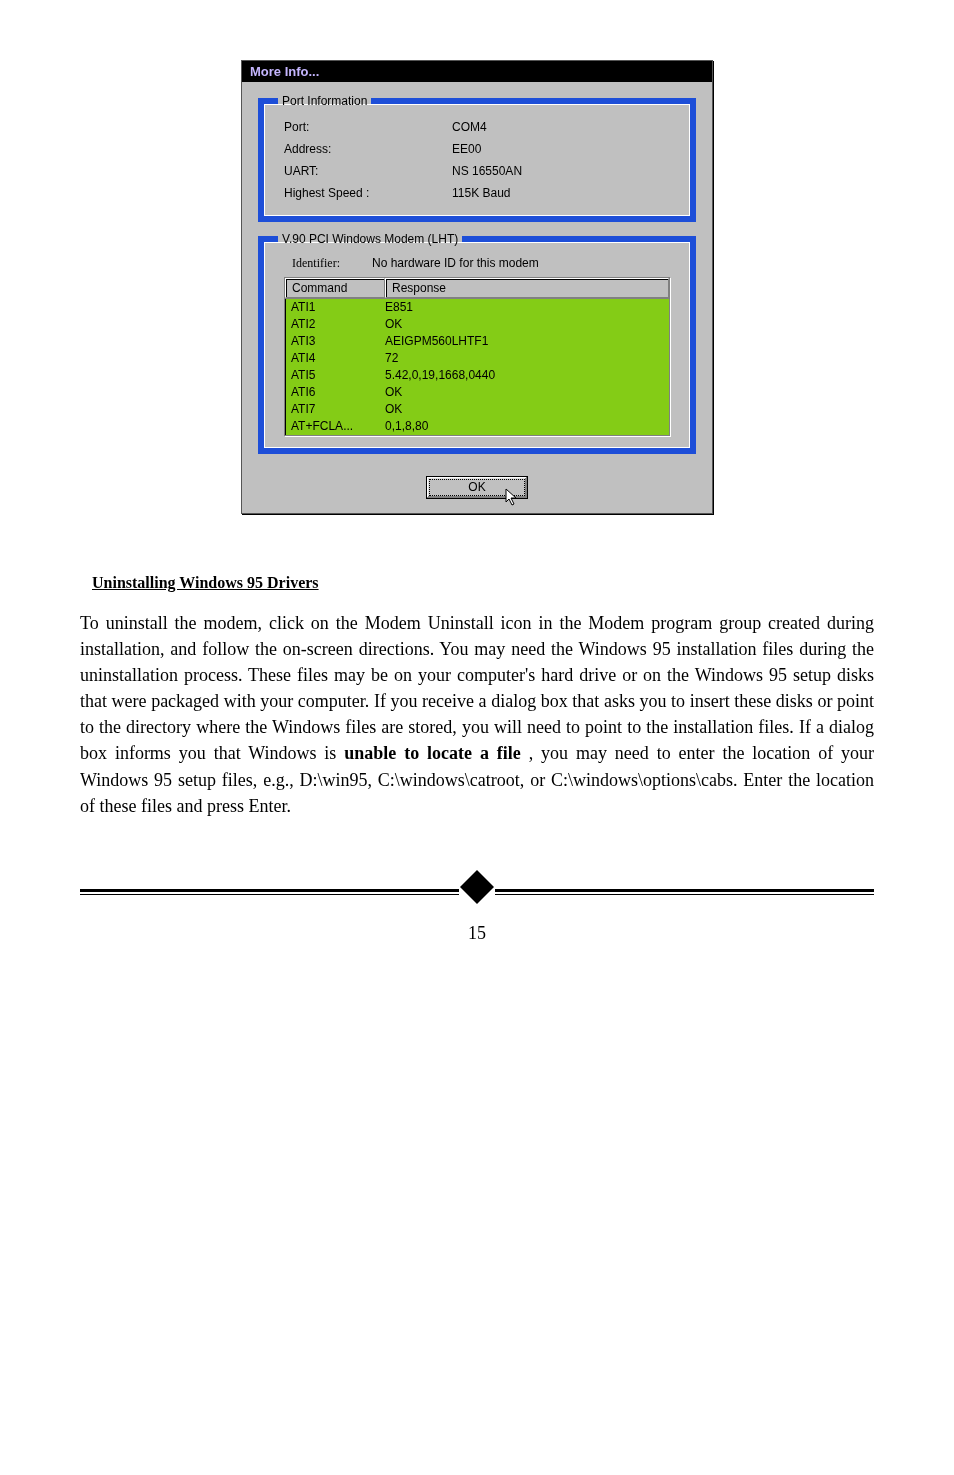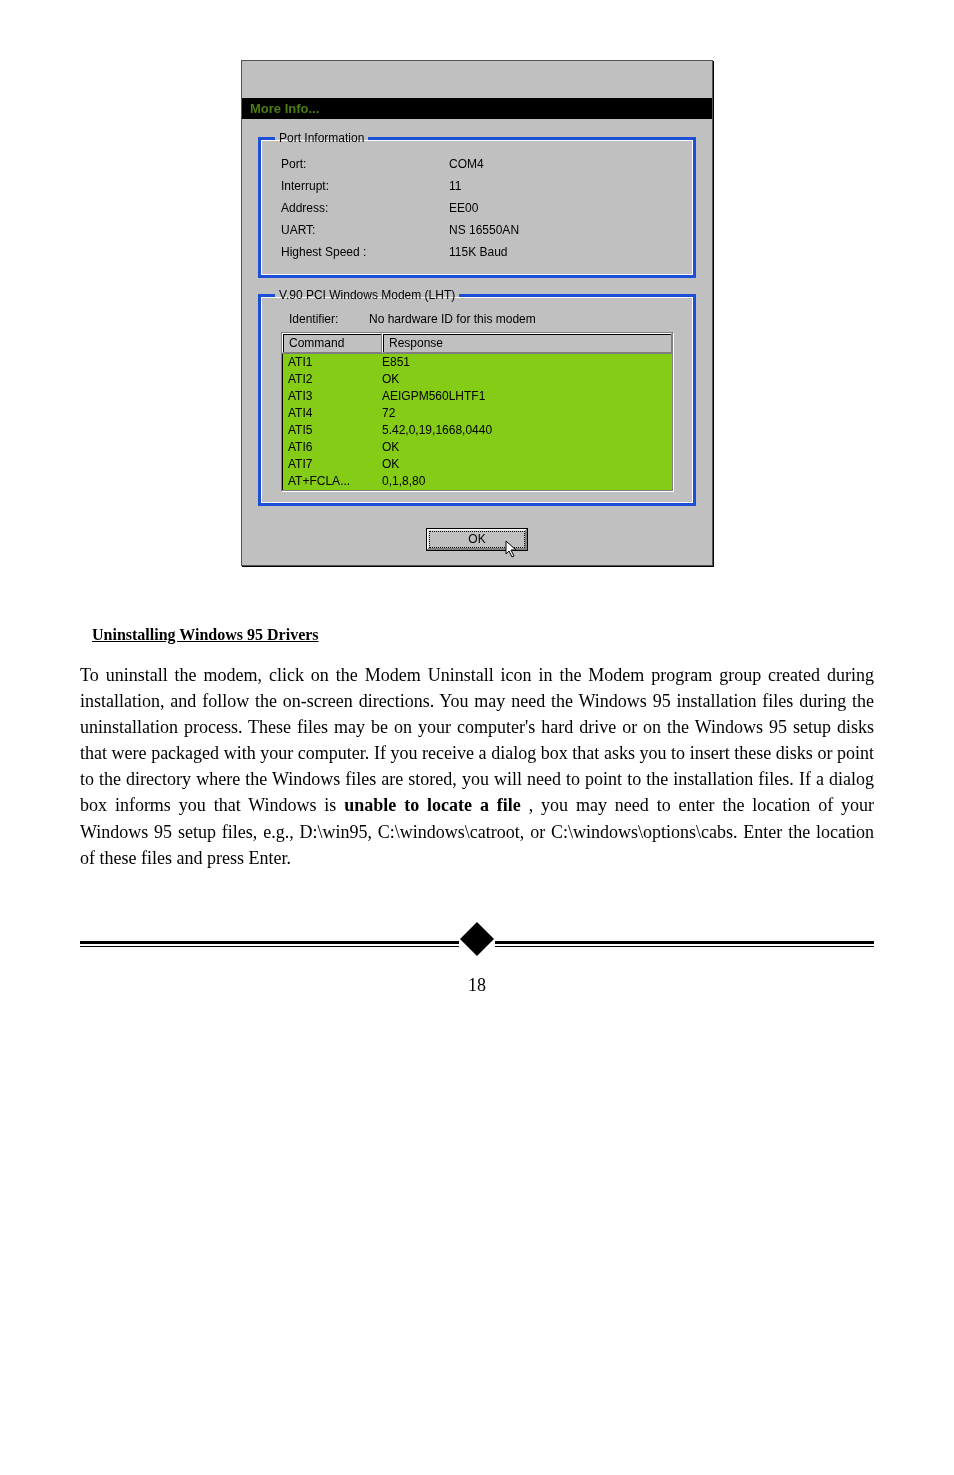--- a/index.html
+++ b/index.html
@@ -25,31 +25,30 @@
     background: #c0c0c0;
     border: 1px solid #555;
     box-shadow: 1px 1px 0 #000;
     display: flex;
     flex-direction: column;
     font-family: Verdana, Geneva, Tahoma, sans-serif;
     font-size: 12px;
   }
   .titlebar {
     background: #000;
-    color: #4d7c0f;
+    color: #c4b5fd;
     padding: 3px 8px;
     font-weight: bold;
     font-size: 13px;
-    margin-top: 37px;
   }
   .client {
     padding: 10px 16px 14px 16px;
   }
   fieldset.groupbox {
-    border: 3px solid #1d4ed8;
+    border: 6px solid #1d4ed8;
     box-shadow: inset -1px -1px 0 #fff, inset 1px 1px 0 #fff;
     margin: 2px 0 10px 0;
     padding: 8px 14px 12px 14px;
   }
   fieldset.groupbox > legend {
     padding: 0 4px;
     color: #000;
     font-size: 12px;
   }
   .field-row {
@@ -61,21 +60,21 @@
     width: 120px;
     padding-left: 6px;
   }
   .field-value {
     flex: 1;
   }
   .ident-row {
     display: flex;
     padding: 2px 0 6px 14px;
   }
-  .ident-label { width: 80px; }
+  .ident-label { width: 80px; font-family: Liberation Serif, serif; }
   .ident-value { flex: 1; }
   .listview {
     background: #84cc16;
     border: 1px solid #808080;
     box-shadow: inset 1px 1px 0 #000, 1px 1px 0 #fff;
     margin: 0 6px;
   }
   .lv-header {
     display: flex;
     border-bottom: 1px solid #808080;
@@ -192,24 +191,20 @@
       <div class="client">
 
         <fieldset class="groupbox">
           <legend>Port Information</legend>
 
           <div class="field-row">
             <span class="field-label">Port:</span>
             <span class="field-value">COM4</span>
           </div>
           <div class="field-row">
-            <span class="field-label">Interrupt:</span>
-            <span class="field-value">11</span>
-          </div>
-          <div class="field-row">
             <span class="field-label">Address:</span>
             <span class="field-value">EE00</span>
           </div>
           <div class="field-row">
             <span class="field-label">UART:</span>
             <span class="field-value">NS 16550AN</span>
           </div>
           <div class="field-row">
             <span class="field-label">Highest Speed :</span>
             <span class="field-value">115K Baud</span>
@@ -284,16 +279,16 @@
     <b class="inline">unable to locate a file</b>
     <span>, you may need to enter the location of your Windows 95 setup files, e.g., D:\win95, C:\windows\catroot, or C:\windows\options\cabs. Enter the location of these files and press Enter.</span>
   </p>
 
   <div class="footer">
     <hr class="rule">
     <hr class="thin">
     <span class="diamond-wrap">
       <span class="diamond"></span>
     </span>
-    <div class="pagenum">18</div>
+    <div class="pagenum">15</div>
   </div>
 
 </div>
 
 </body></html>

